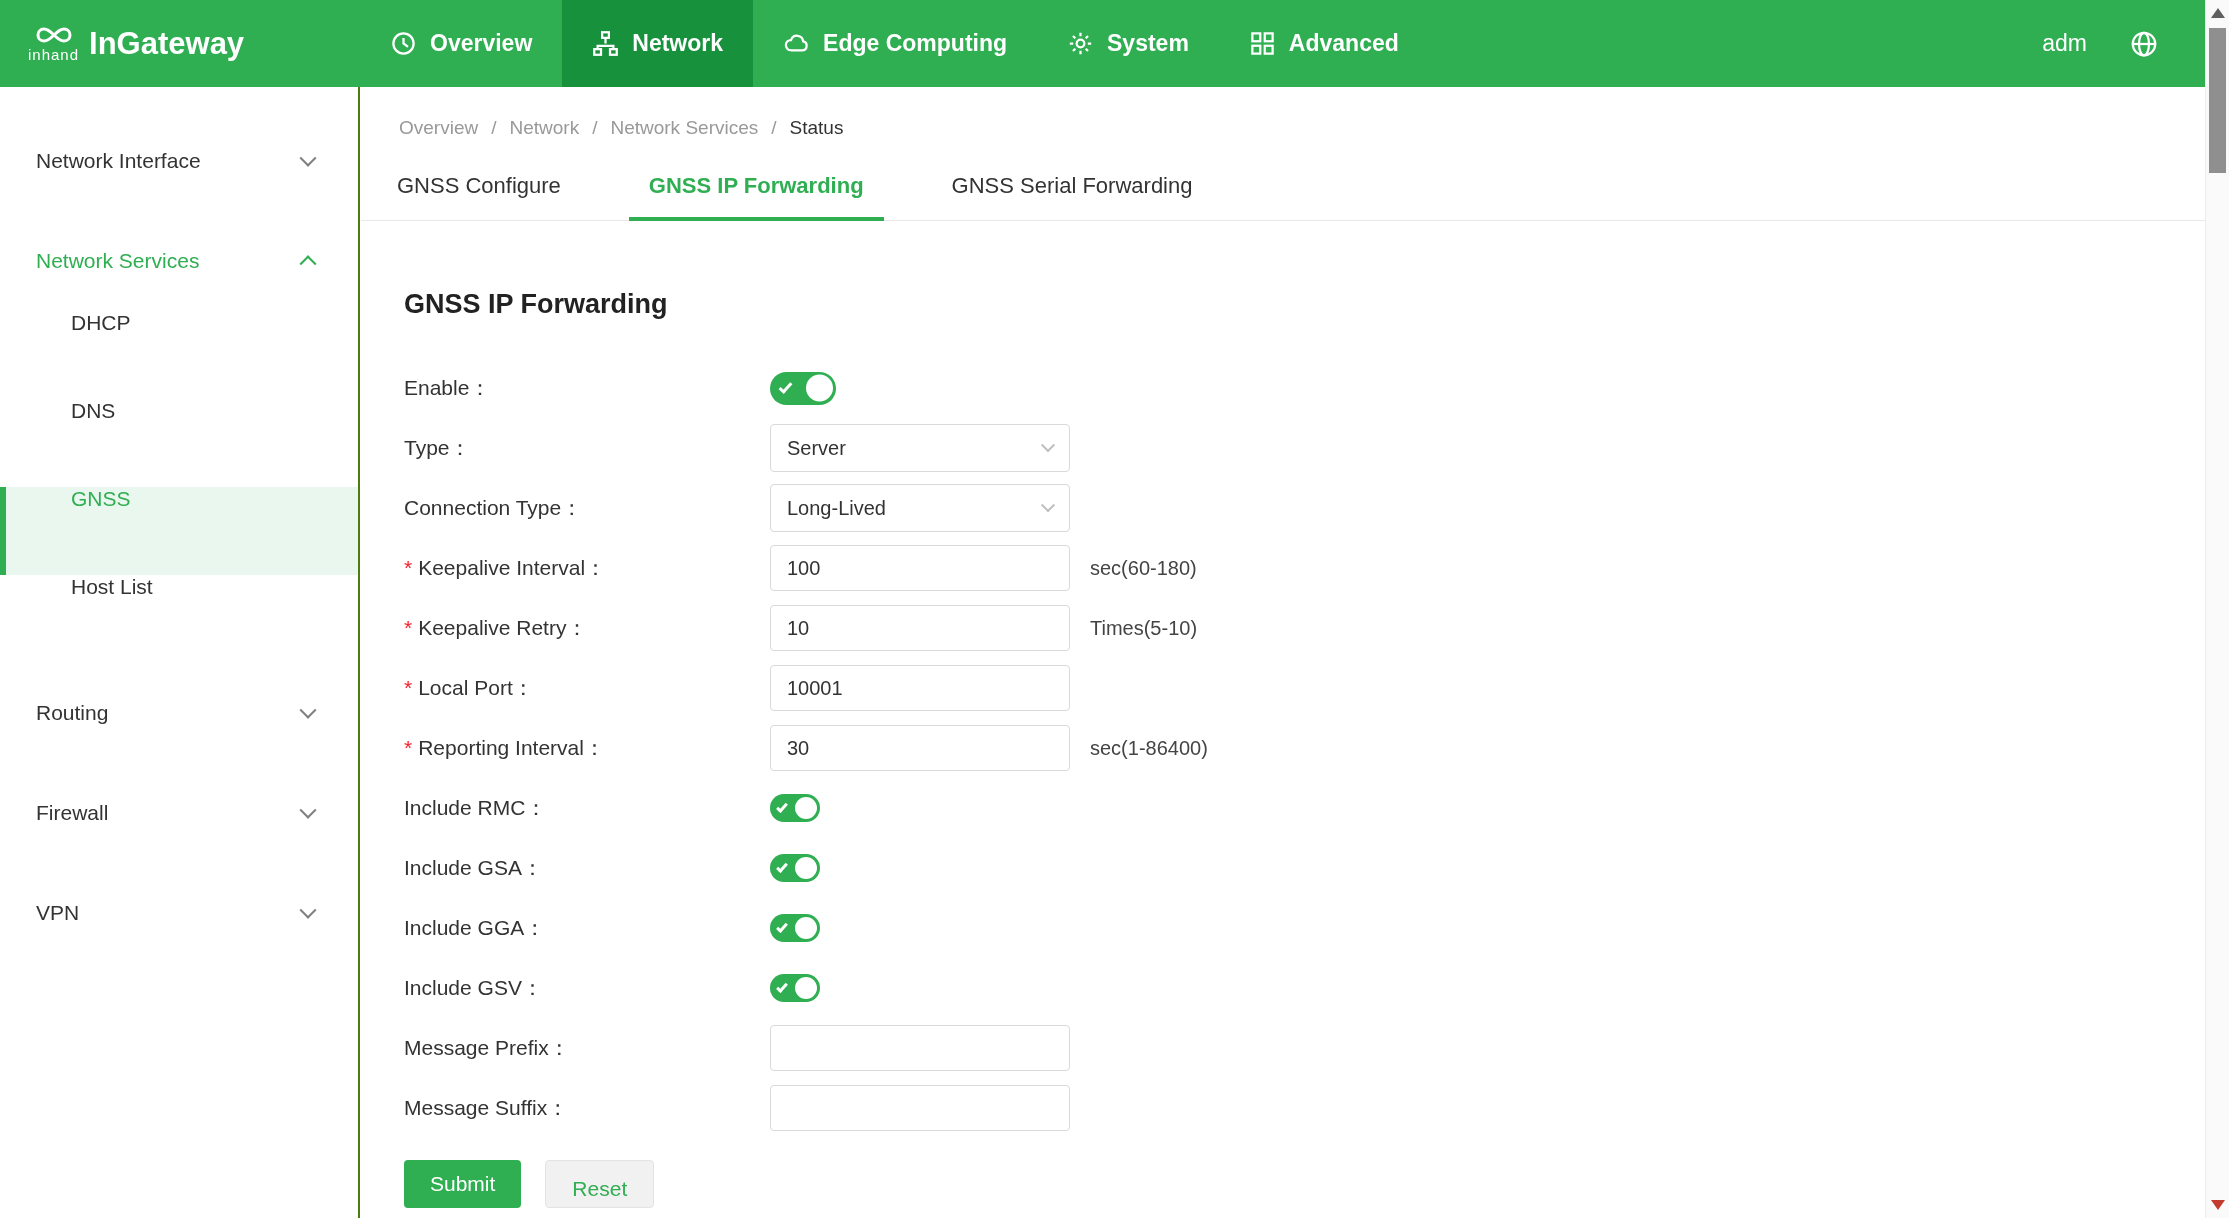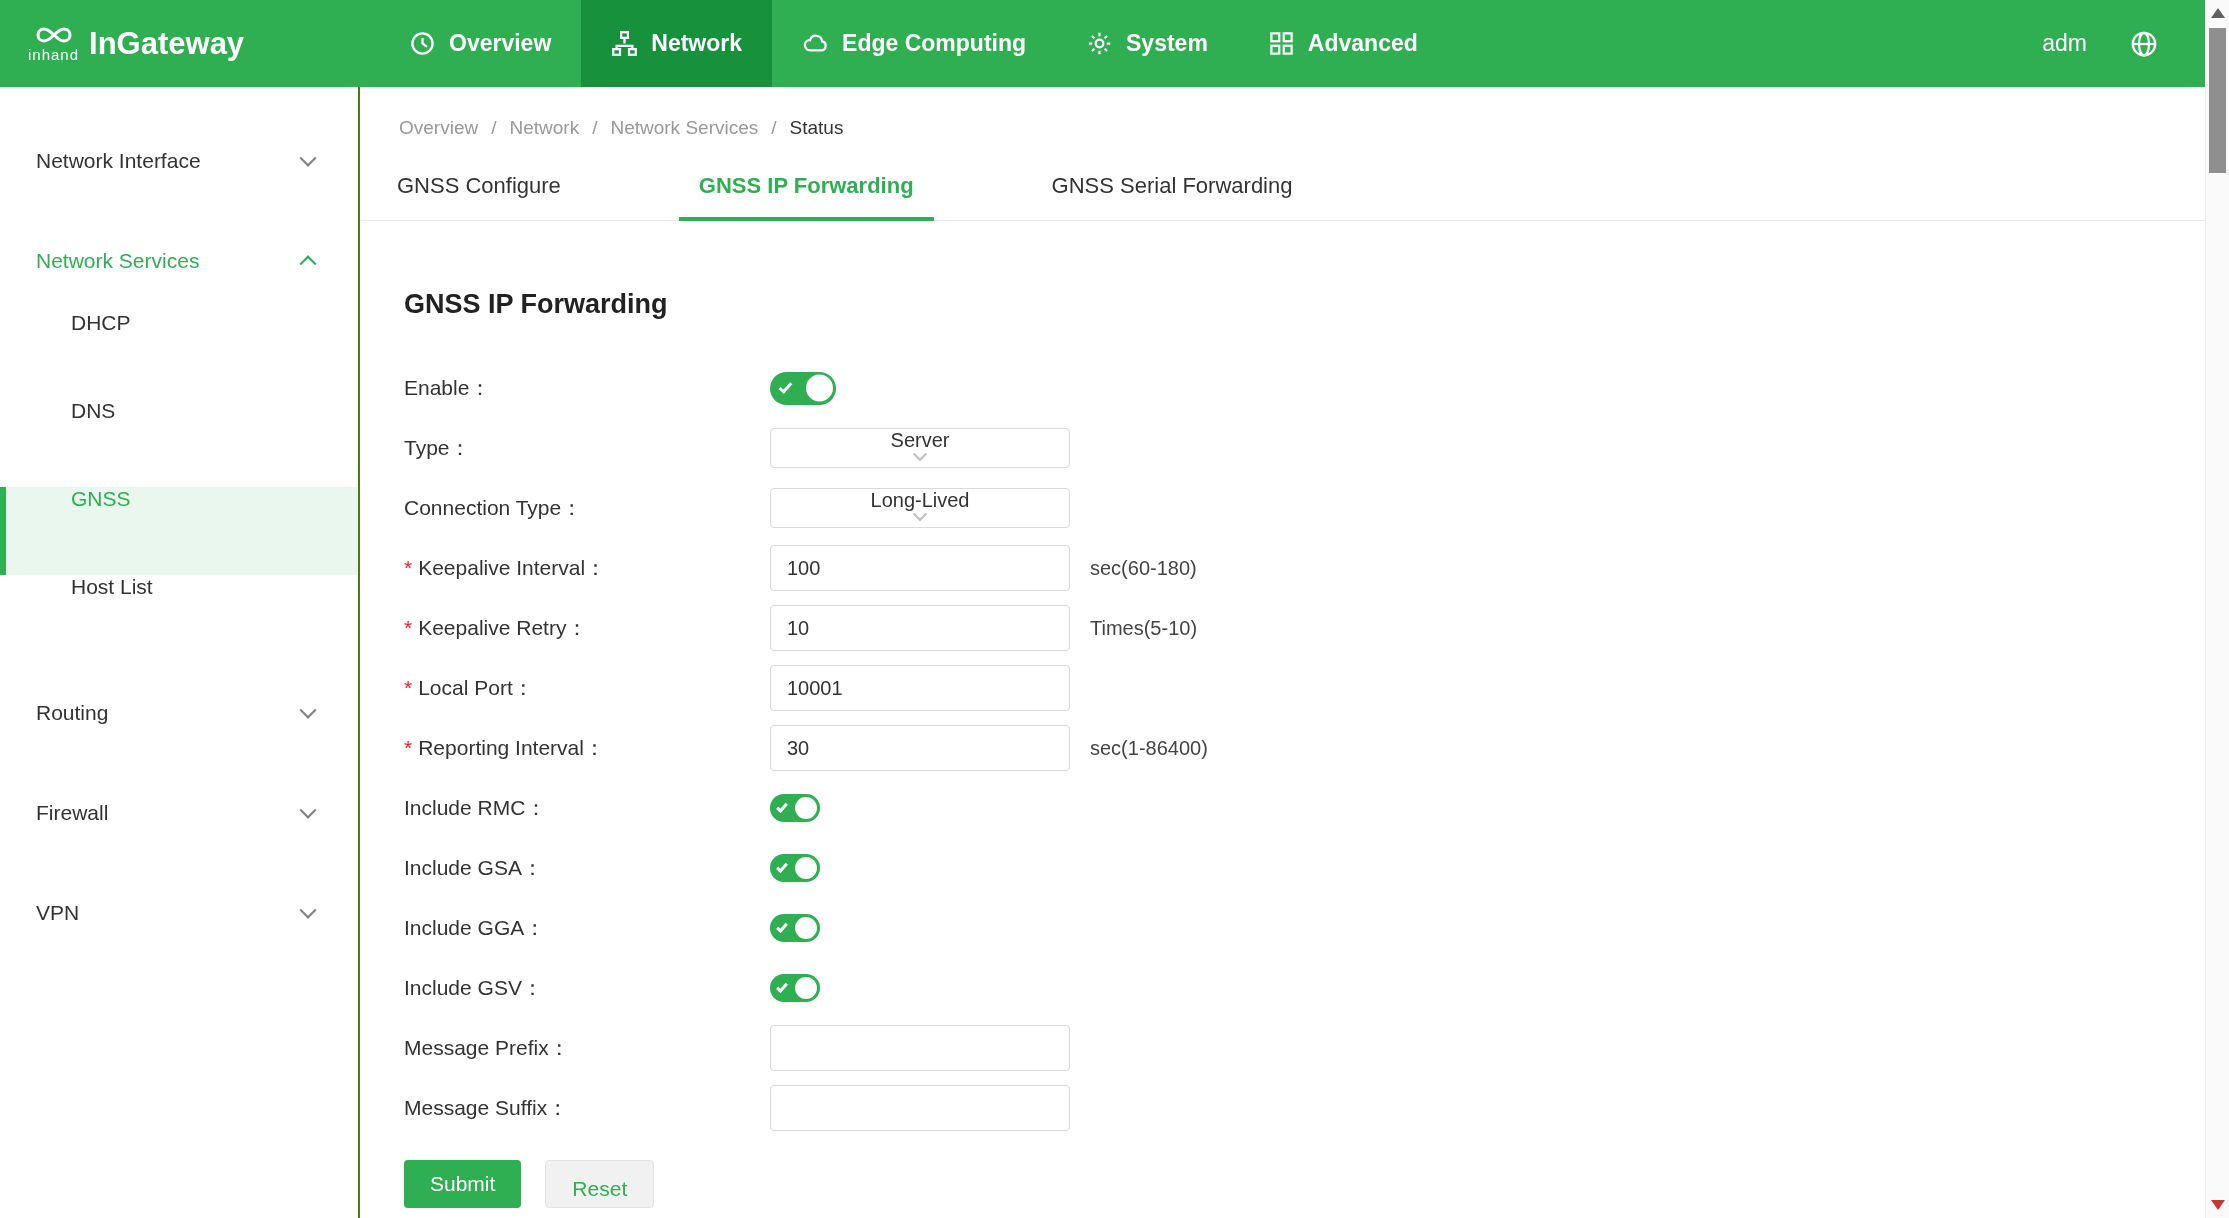--- a/index.html
+++ b/index.html
@@ -1,21 +1,21 @@
 <!DOCTYPE html>
 <html><head>
 <meta charset="utf-8">
 <style>
   * { margin:0; padding:0; box-sizing:border-box; }
   html,body { width:2229px; height:1218px; overflow:hidden; background:#fff;
               font-family:"Liberation Sans", sans-serif; color:#333; }
 
   
   .header { position:absolute; top:0; left:0; width:2205px; height:87px;
-            background:#2fae52; display:flex; align-items:stretch; z-index:5;gap:19px; }
+            background:#2fae52; display:flex; align-items:stretch; z-index:5; }
   .logo-area { width:360px; display:flex; align-items:center; padding-left:28px; gap:10px; color:#fff; }
   .logo-stack { display:flex; flex-direction:column; align-items:center; line-height:1; }
   .brand-small { font-size:15px; color:#fff; margin-top:2px; letter-spacing:1px; }
   .brand { font-size:31px; font-weight:bold; color:#fff; }
   .nav { display:flex; height:100%; }
   .nav-item { display:flex; align-items:center; gap:13px; padding:0 30px;
               color:#fff; font-size:23px; font-weight:bold; cursor:pointer; }
   .nav-item.active { background:#18913d; }
   .header-right { margin-left:auto; display:flex; align-items:center; gap:42px; padding-right:46px; color:#fff; }
   .user-name { font-size:23px; }
@@ -33,37 +33,37 @@
   .side-sub.selected::before { content:""; position:absolute; left:0; top:0; bottom:0; width:6px; background:#2fae52; }
   .chev { width:12px; height:12px; border-right:2px solid #808080; border-bottom:2px solid #808080; display:inline-block; }
   .chev.down { transform:rotate(45deg) translate(-2px,-2px); }
   .chev.up { transform:rotate(-135deg) translate(-2px,-2px); border-color:#2fae52; }
 
   
   .main { position:absolute; left:361px; top:87px; right:24px; bottom:0; background:#fff; overflow:hidden; }
   .breadcrumb { display:flex; gap:13px; padding:30px 0 22px 38px; font-size:19px; color:#999; }
   .breadcrumb .crumb { cursor:pointer; }
   .breadcrumb .crumb.current { color:#333; cursor:default; }
-  .tabs { display:flex; gap:98px; padding-left:16px; border-bottom:1px solid #e8e8e8; }
+  .tabs { display:flex; gap:48px; padding-left:16px; border-bottom:1px solid #e8e8e8; }
   .tab { padding:12px 20px 18px 20px; font-size:22px; color:#333; cursor:pointer;
          border-bottom:4px solid transparent; margin-bottom:-1px; }
   .tab.active { color:#2fae52; border-bottom-color:#2fae52; font-weight:bold; }
 
   .content { padding:68px 0 0 43px; }
   .content-title { font-size:27px; font-weight:bold; color:#222; margin-bottom:38px; }
 
   .form-row { display:flex; align-items:center; height:60px; }
   .row-label { width:366px; font-size:21px; color:#333; display:flex; align-items:center; }
   .required { color:#f5222d; margin-right:6px; font-size:21px; }
   .text-input { width:300px; height:46px; border:1px solid #d9d9d9; border-radius:4px;
                 padding:0 16px; font-size:20px; color:#333; outline:none;
                 font-family:"Liberation Sans", sans-serif; background:#fff; }
-  .select { width:300px; height:40px; border:1px solid #d9d9d9; border-radius:4px;
-            display:flex; align-items:center; 
-            padding:0 16px; font-size:20px; color:#333; cursor:pointer; background:#fff;flex-direction:column; }
+  .select { width:300px; height:48px; border:1px solid #d9d9d9; border-radius:4px;
+            display:flex; align-items:center; justify-content:space-between;
+            padding:0 16px; font-size:20px; color:#333; cursor:pointer; background:#fff; }
   .caret { width:10px; height:10px; border-right:2px solid #bfbfbf; border-bottom:2px solid #bfbfbf;
            transform:rotate(45deg) translate(-2px,-2px); }
   .hint { margin-left:20px; font-size:20px; color:#444; }
 
   .switch { position:relative; background:#2fae52; border-radius:18px; display:inline-block; cursor:pointer; }
   .switch.lg { width:66px; height:33px; }
   .switch.sm { width:50px; height:28px; }
   .knob { position:absolute; top:50%; transform:translateY(-50%); right:3px; background:#fff; border-radius:50%; }
   .switch.lg .knob { width:27px; height:27px; }
   .switch.sm .knob { width:22px; height:22px; }

